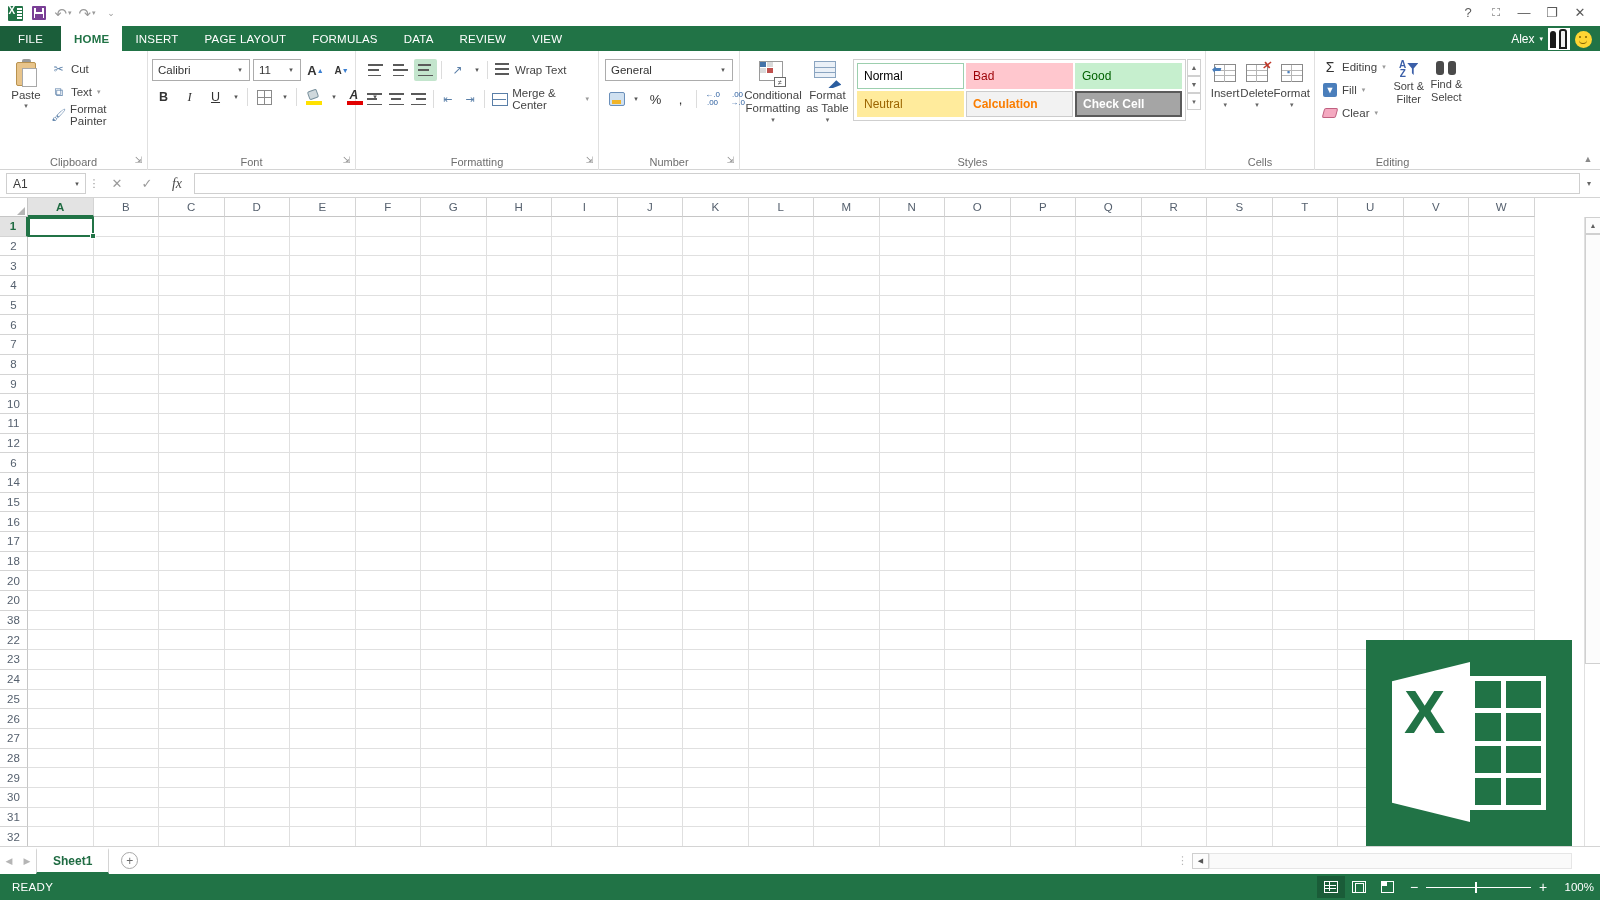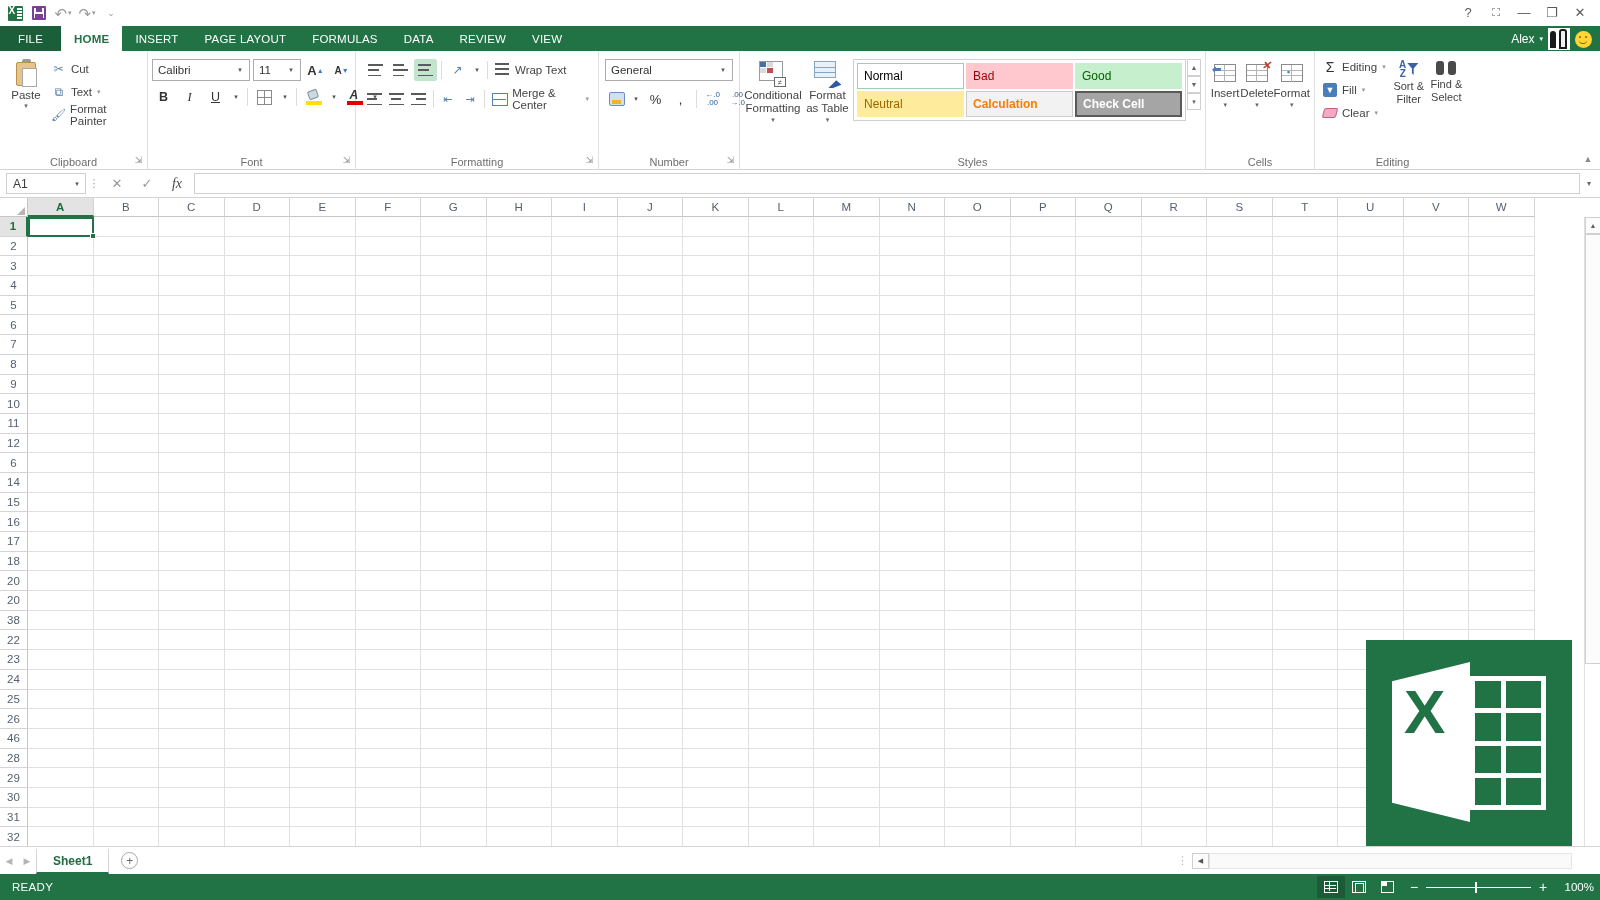--- a/index.html
+++ b/index.html
@@ -840,21 +840,21 @@
         <div class="rowcell">17</div>
         <div class="rowcell">18</div>
         <div class="rowcell">20</div>
         <div class="rowcell">20</div>
         <div class="rowcell">38</div>
         <div class="rowcell">22</div>
         <div class="rowcell">23</div>
         <div class="rowcell">24</div>
         <div class="rowcell">25</div>
         <div class="rowcell">26</div>
-        <div class="rowcell">46</div>
+        <div class="rowcell">27</div>
         <div class="rowcell">28</div>
         <div class="rowcell">29</div>
         <div class="rowcell">30</div>
         <div class="rowcell">31</div>
         <div class="rowcell">32</div>
       </div>
     <div id="cells">
       <div class="gridrow">
           <div class="gcell" style="width: 65.5px;"></div>
           <div class="gcell" style="width: 65.5px;"></div>

